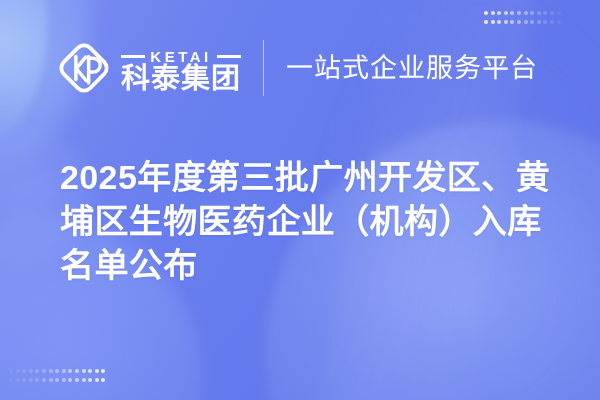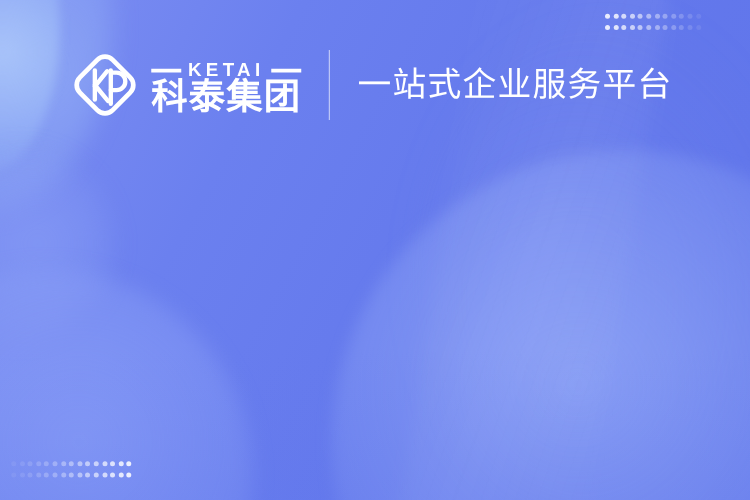--- a/index.html
+++ b/index.html
@@ -282,14 +282,15 @@
       </div>
     </div>
 
     <div id="brand-divider"></div>
 
     <div id="tagline-block">
       <div id="tagline-primary">一站式企业服务平台</div>
     </div>
   </div>
 
+  <div id="headline">2025年度第三批广州开发区、黄埔区生物医药企业（机构）入库名单公布</div>
 
 </div>
 
 </body></html>

